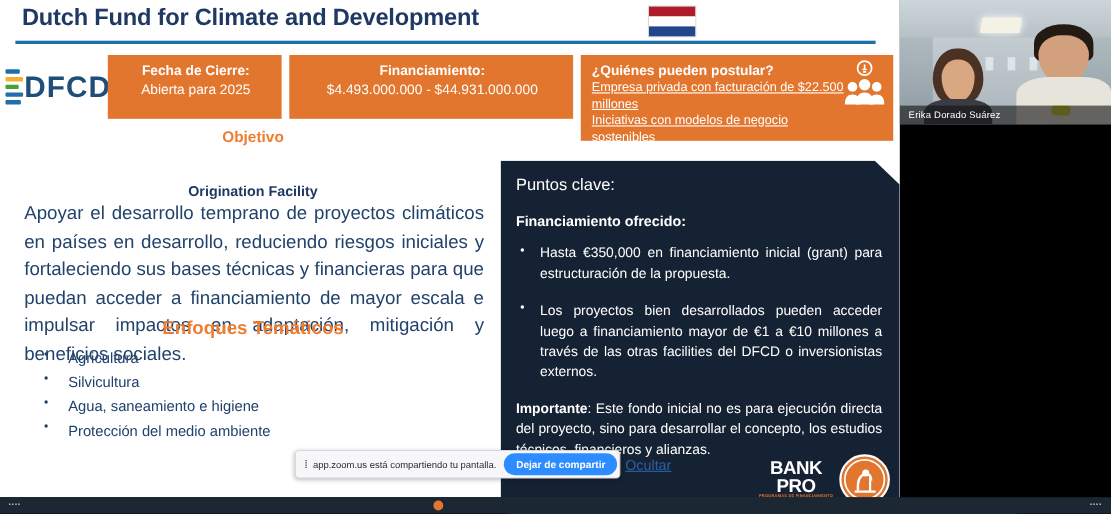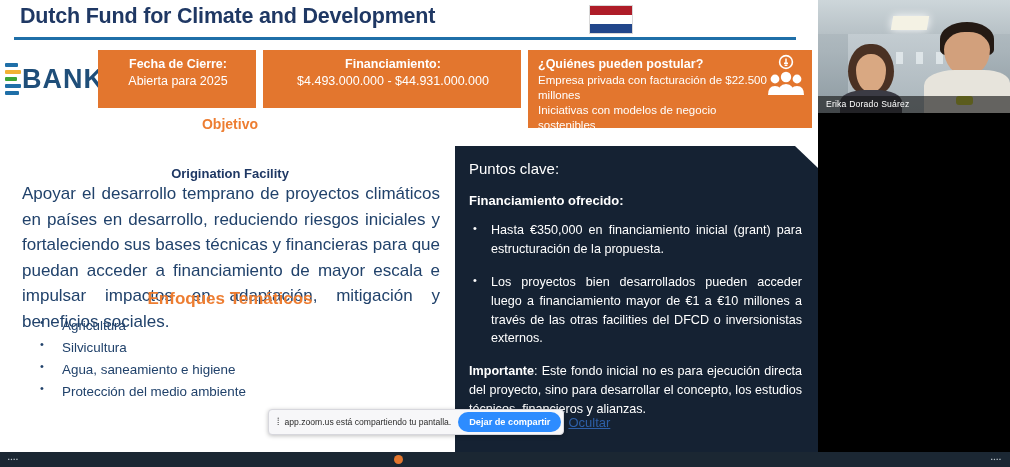--- a/index.html
+++ b/index.html
@@ -59,21 +59,21 @@
     position: absolute; background: #E3762E; color:#fff;
     padding: 6px 8px 6px 10px;
   }
   .obox .bt { font-size: 12.5px; font-weight: bold; line-height: 1.35; }
   .obox .bd { font-size: 12.5px; line-height: 1.35; }
   .obox.center { text-align: center; }
   #box-fecha { left: 98px; top: 50px; width: 158px; height: 58px; }
   #box-financ { left: 263px; top: 50px; width: 258px; height: 58px; }
   #box-quienes { left: 528px; top: 50px; width: 284px; height: 78px; padding-right: 36px; }
   #box-quienes .bt { font-size: 12.5px; }
-  #box-quienes .bd { font-size: 11.5px; line-height: 1.3; }
+  #box-quienes .bd { font-size: 11.5px; line-height: 1.3; text-decoration: underline; }
 
   .people-icon { position: absolute; right: 6px; top: 4px; width: 40px; height: 42px; }
 
   
   .h-orange {
     color:#ED7D31; font-weight:bold; text-align:center;
   }
   #objetivo-h { position:absolute; left:20px; top:116px; width:420px; font-size:14px; }
   #orig-h {
     position:absolute; left:20px; top:166px; width:420px;
@@ -252,21 +252,21 @@
     </div>
 
     <div class="dfcd-logo">
       <div class="dfcd-bars">
         <i></i>
           <i></i>
           <i></i>
           <i></i>
           <i></i>
       </div>
-      <div class="dfcd-word">BANK</div>
+      <div class="dfcd-word">DFCD</div>
     </div>
 
     <div class="obox center" id="box-fecha">
       <div class="bt">Fecha de Cierre:</div>
       <div class="bd">Abierta para 2025</div>
     </div>
 
     <div class="obox center" id="box-financ">
       <div class="bt">Financiamiento:</div>
       <div class="bd">$4.493.000.000 - $44.931.000.000</div>
@@ -305,20 +305,37 @@
         <div class="dp-h1">Puntos clave:</div>
         <div class="dp-h2">Financiamiento ofrecido:</div>
         <ul class="dp-list">
           <li>Hasta €350,000 en financiamiento inicial (grant) para estructuración de la propuesta.</li>
           <li>Los proyectos bien desarrollados pueden acceder luego a financiamiento mayor de €1 a €10 millones a través de las otras facilities del DFCD o inversionistas externos.</li>
         </ul>
         <div class="dp-note"><b>Importante</b><span>: Este fondo inicial no es para ejecución directa del proyecto, sino para desarrollar el concepto, los estudios técnicos, financieros y alianzas.</span></div>
       </div>
     </div>
 
+    <div id="bankpro">
+      <div class="bp-text">
+        <div class="l1">BANK</div>
+        <div class="l2">PRO</div>
+        <div class="l3">PROGRAMAS DE FINANCIAMIENTO</div>
+      </div>
+      <div class="bp-badge">
+        <div class="bp-badge-bg"></div>
+        <svg width="40" height="40" viewBox="0 0 40 40" style="position:relative">
+          <circle cx="20" cy="20" r="18" fill="none" stroke="#fff" stroke-width="1.6"></circle>
+          <path d="M14 30 q-1 -13 6 -15 q6 -1 6 6" fill="none" stroke="#fff" stroke-width="2.2"></path>
+          <circle cx="21" cy="14" r="3.2" fill="#fff"></circle>
+          <path d="M25 31 L25 17" stroke="#fff" stroke-width="2"></path>
+          <path d="M11 31 L30 31" stroke="#fff" stroke-width="2"></path>
+        </svg>
+      </div>
+    </div>
 
     <div id="share-bar">
       <span class="sb-grip">⦙⦙</span>
       <span class="sb-text">app.zoom.us está compartiendo tu pantalla.</span>
       <button class="sb-btn">Dejar de compartir</button>
       <span class="sb-link">Ocultar</span>
     </div>
   </div>
 
   <div id="webcam">

